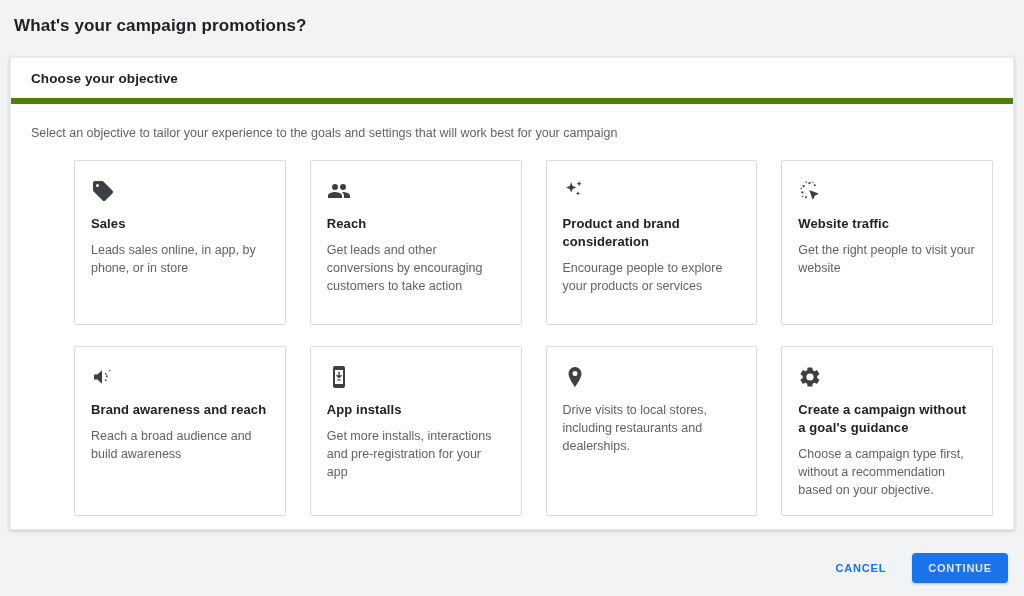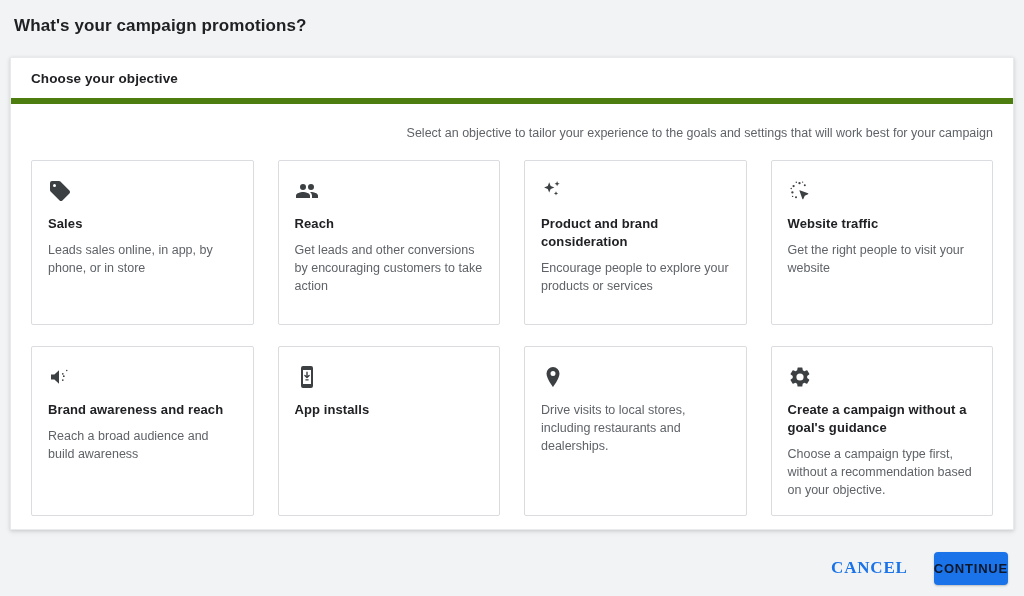--- a/index.html
+++ b/index.html
@@ -53,28 +53,28 @@
 
   .panel-body {
     padding: 16px 20px 0 20px;
   }
 
   .panel-sub {
     font-size: 12.5px;
     color: #5f6368;
     line-height: 18px;
     margin: 4px 0 18px 0;
-    text-align: right;
   }
 
   .grid {
     display: grid;
     grid-template-columns: repeat(4, 1fr);
     column-gap: 24px;
     row-gap: 21px;
+    margin-left: 43px;
   }
 
   .obj-card {
     border: 1px solid #dadce0;
     border-radius: 2px;
     background: #ffffff;
     padding: 18px 16px 16px 16px;
     min-height: 165px;
     cursor: pointer;
   }
@@ -110,37 +110,37 @@
     display: flex;
     align-items: center;
     justify-content: flex-end;
     padding-right: 16px;
     gap: 12px;
   }
   .btn-text {
     background: transparent;
     border: none;
     color: #1a73e8;
-    font-family: Liberation Serif, serif;
-    font-size: 17px;
+    font-family: Liberation Sans, sans-serif;
+    font-size: 11px;
     font-weight: bold;
     letter-spacing: 0.8px;
     padding: 9px 14px;
     cursor: pointer;
     border-radius: 4px;
   }
   .btn-filled {
     background: #1a73e8;
     border: none;
-    color: #0f172a;
+    color: #e5e5e5;
     font-family: "Liberation Sans", sans-serif;
-    font-size: 13px;
+    font-size: 11px;
     font-weight: bold;
     letter-spacing: 0.8px;
-    padding: 9px 0;
+    padding: 9px 16px;
     cursor: pointer;
     border-radius: 4px;
     box-shadow: 0 1px 2px rgba(60,64,67,0.3);
   }
 </style>
 </head>
 <body>
 
 <div class="page-title">What's your campaign promotions?</div>
 
@@ -220,20 +220,21 @@
 
       <div class="obj-card">
         <div class="obj-icon">
           <svg width="24" height="24" viewBox="0 0 24 24">
             <path d="M16 1H8a2 2 0 0 0-2 2v18a2 2 0 0 0 2 2h8a2 2 0 0 0 2-2V3a2 2 0 0 0-2-2zm0 18H8V5h8v14z"></path>
             <path d="M12 7.2v4.4M12 12.6l-2.1-2.1M12 12.6l2.1-2.1" stroke="#3c4043" stroke-width="1.4" fill="none" stroke-linecap="round"></path>
             <rect x="10.3" y="14.3" width="3.4" height="1.2" rx="0.4"></rect>
           </svg>
         </div>
         <div class="obj-title">App installs</div>
+        <div class="obj-desc">Get more installs, interactions and pre-registration for your app</div>
       </div>
 
       <div class="obj-card">
         <div class="obj-icon">
           <svg width="24" height="24" viewBox="0 0 24 24">
               <path d="M12 2a6.5 6.5 0 0 0-6.5 6.5C5.5 13.6 12 22 12 22s6.5-8.4 6.5-13.5A6.5 6.5 0 0 0 12 2zm0 9a2.5 2.5 0 1 1 2.5-2.5A2.5 2.5 0 0 1 12 11z"></path>
             </svg>
         </div>
         <div class="obj-desc">Drive visits to local stores, including restaurants and dealerships.</div>
       </div>

